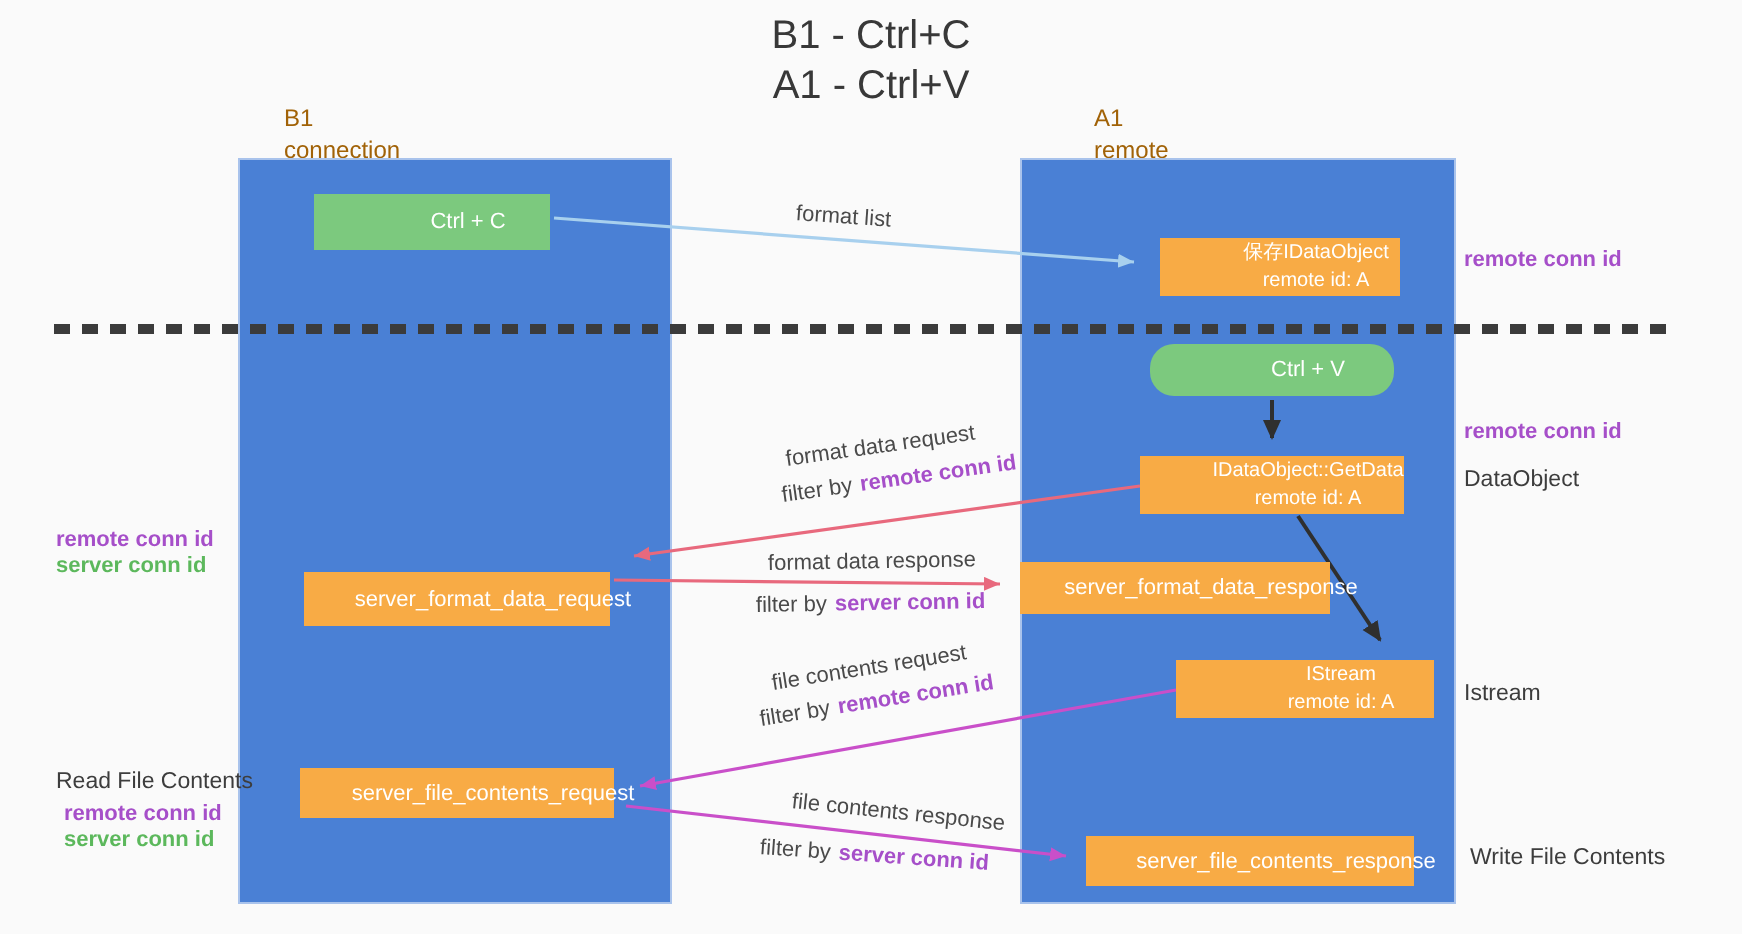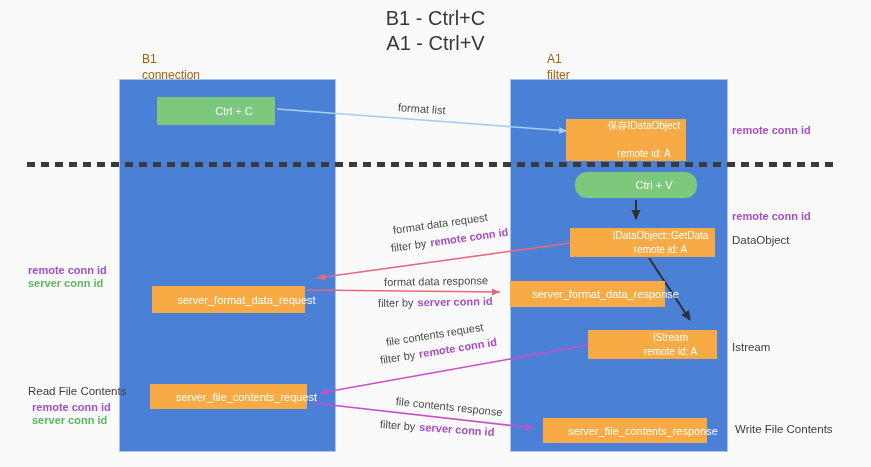--- a/index.html
+++ b/index.html
@@ -49,21 +49,21 @@
     <div>B1 - Ctrl+C</div>
     <div>A1 - Ctrl+V</div>
   </div>
 
   <div class="lane-header left">
     <div>B1</div>
     <div>connection</div>
   </div>
   <div class="lane-header right">
     <div>A1</div>
-    <div>filter</div>
+    <div>remote</div>
   </div>
 
   <div class="lane left"></div>
   <div class="lane right"></div>
 
   <div class="dashed-sep"></div>
 
   <svg class="overlay" width="871" height="467">
     <defs>
       <marker id="m-blue" markerUnits="userSpaceOnUse" markerWidth="10" markerHeight="9" refX="8" refY="3.5" orient="auto">
@@ -85,30 +85,30 @@
     <line x1="570" y1="243" x2="317" y2="278" stroke="#e8697d" stroke-width="1.6" marker-end="url(#m-salmon)"></line>
     <line x1="307" y1="290" x2="500" y2="292" stroke="#e8697d" stroke-width="1.6" marker-end="url(#m-salmon)"></line>
     <line x1="588" y1="345" x2="320" y2="393" stroke="#c94fc9" stroke-width="1.6" marker-end="url(#m-magenta)"></line>
     <line x1="313" y1="403" x2="533" y2="428" stroke="#c94fc9" stroke-width="1.6" marker-end="url(#m-magenta)"></line>
   </svg>
 
   <div class="node green single" style="left:157px; top:97px; width:118px; height:28px;">
     <span>Ctrl + C</span>
   </div>
 
-  <div class="node orange two-line" style="left:566px; top:119px; width:120px; height:42px;justify-content:space-between;">
+  <div class="node orange two-line" style="left:580px; top:119px; width:120px; height:29px;">
     <span>保存IDataObject</span>
     <span>remote id: A</span>
   </div>
 
   <div class="node green single" style="left:575px; top:172px; width:122px; height:26px;border-radius:12px;">
     <span>Ctrl + V</span>
   </div>
 
-  <div class="node orange two-line" style="left:570px; top:228px; width:145px; height:29px;">
+  <div class="node orange two-line" style="left:570px; top:228px; width:132px; height:29px;">
     <span>IDataObject::GetData</span>
     <span>remote id: A</span>
   </div>
 
   <div class="node orange single" style="left:152px; top:266px; width:153px; height:27px;margin-top:20px;">
     <span>server_format_data_request</span>
   </div>
 
   <div class="node orange single" style="left:510px; top:281px; width:155px; height:26px;">
     <span>server_format_data_response</span>

